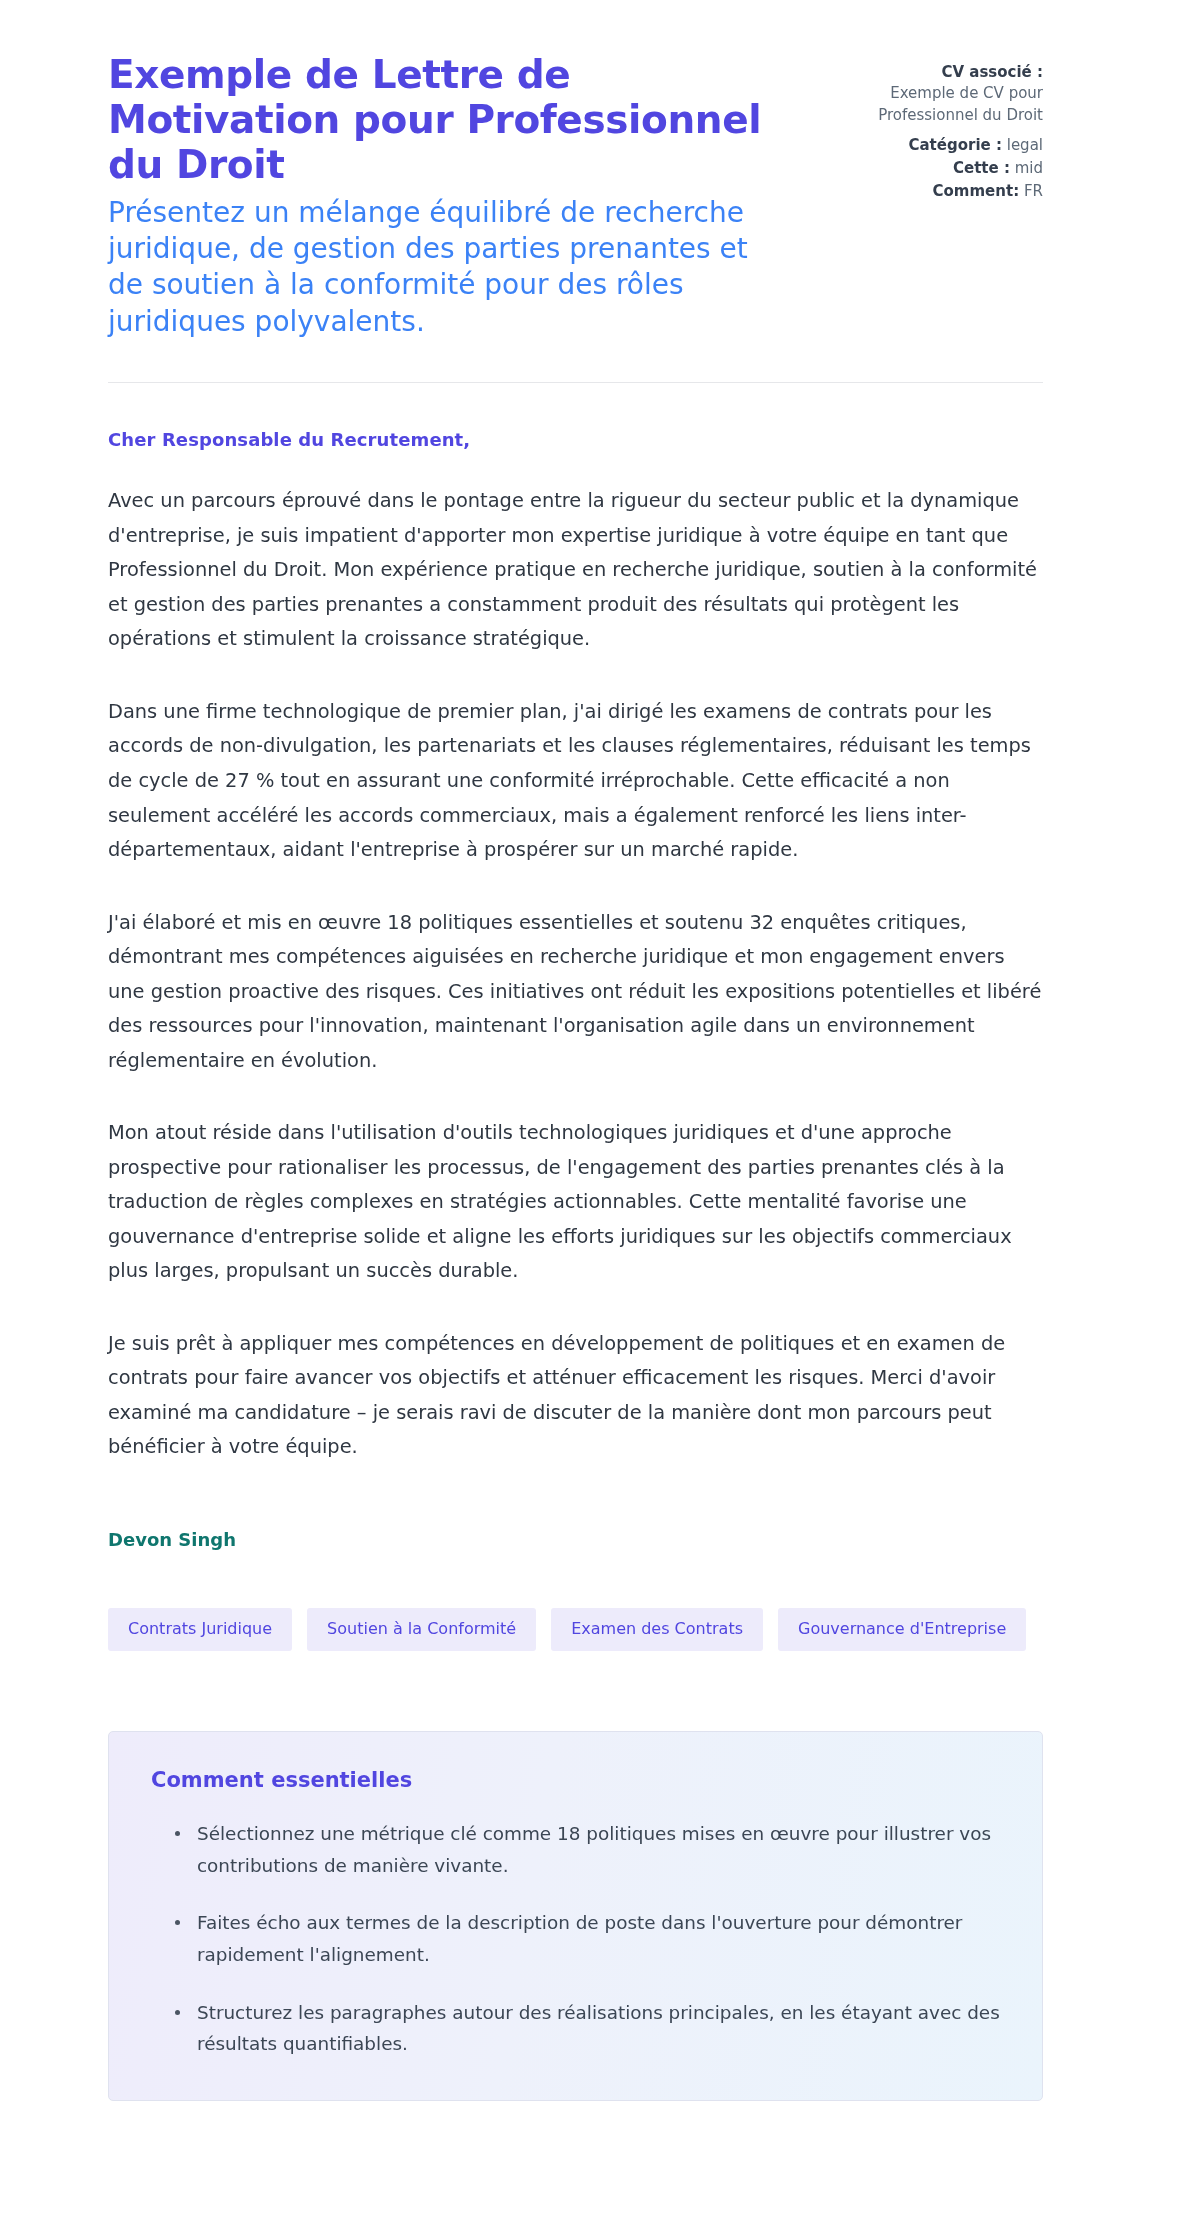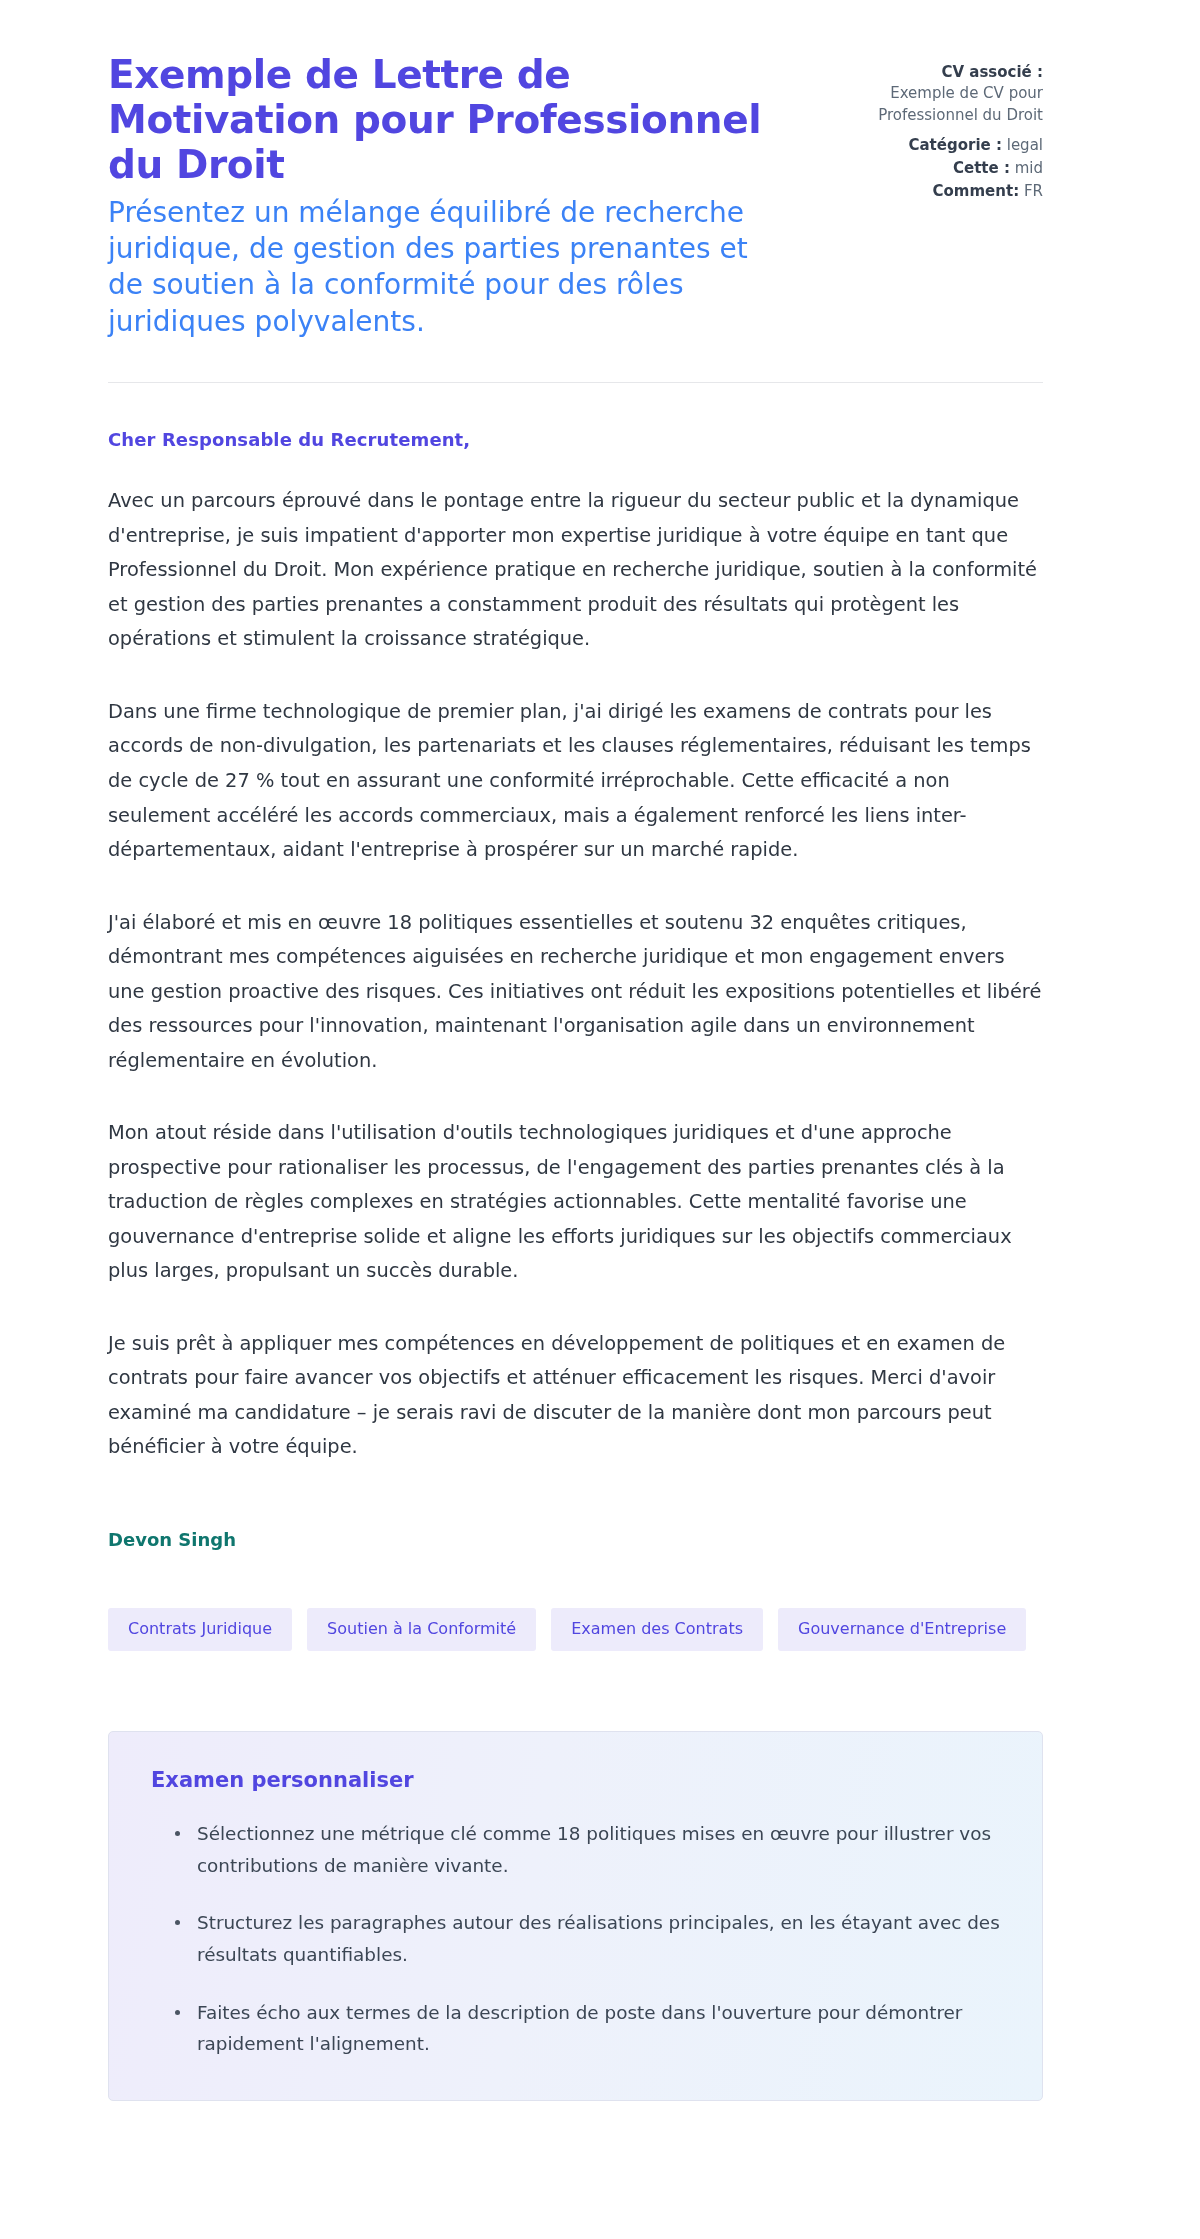--- a/index.html
+++ b/index.html
@@ -240,21 +240,21 @@
   </div>
 
   <div class="tags">
     <span class="tag">Contrats Juridique</span>
     <span class="tag">Soutien à la Conformité</span>
     <span class="tag">Examen des Contrats</span>
     <span class="tag">Gouvernance d'Entreprise</span>
   </div>
 
   <div class="callout">
-    <h2 class="callout-title">Examen personnaliser</h2>
+    <h2 class="callout-title">Comment essentielles</h2>
     <ul class="callout-list">
       <li>Sélectionnez une métrique clé comme 18 politiques mises en œuvre pour illustrer vos contributions de manière vivante.</li>
+      <li>Faites écho aux termes de la description de poste dans l'ouverture pour démontrer rapidement l'alignement.</li>
       <li>Structurez les paragraphes autour des réalisations principales, en les étayant avec des résultats quantifiables.</li>
-      <li>Faites écho aux termes de la description de poste dans l'ouverture pour démontrer rapidement l'alignement.</li>
     </ul>
   </div>
 
 </div>
 
 </body></html>

